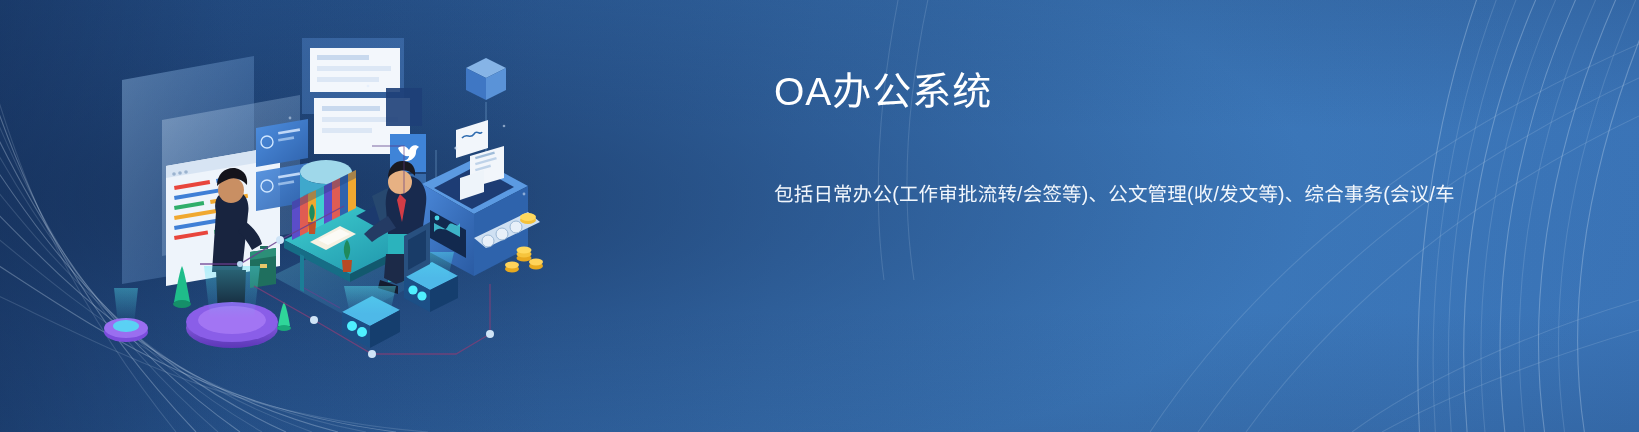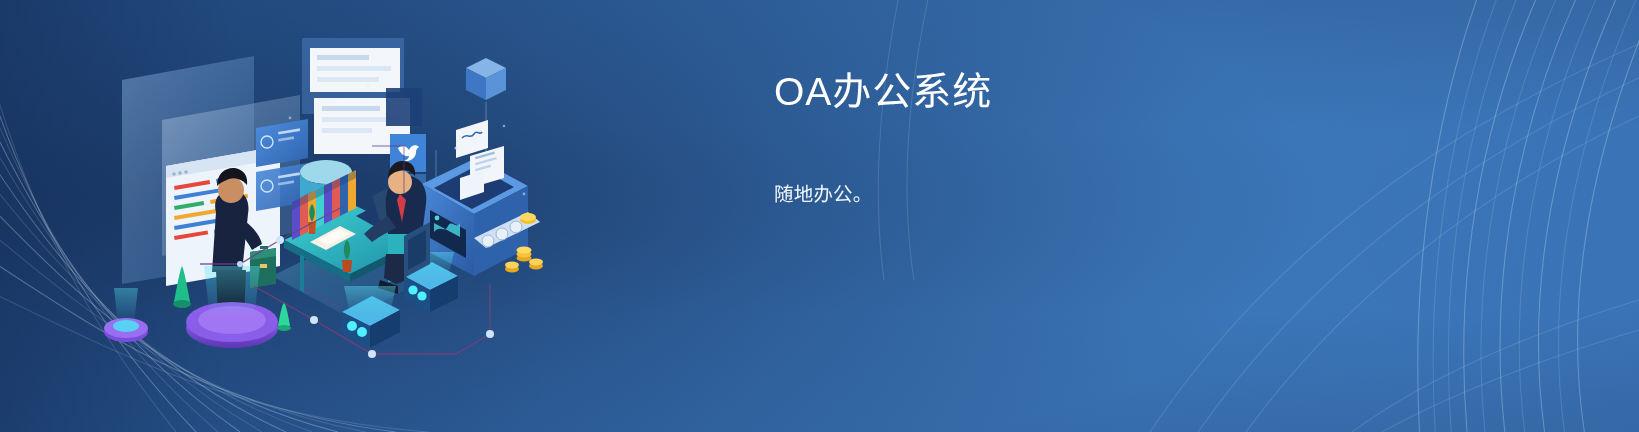--- a/index.html
+++ b/index.html
@@ -417,17 +417,17 @@
         <circle cx="264" cy="60" r="1.3" opacity="0.5"></circle>
         <circle cx="186" cy="92" r="1.4" opacity="0.5"></circle>
         <circle cx="420" cy="168" r="1.4" opacity="0.55"></circle>
       </g>
     </svg>
   </div>
 
   <div class="content">
     <h1 class="title">OA办公系统</h1>
     <p class="desc">
-      <span class="ln">随地办公。</span>
+      <span class="ln">包括日常办公(工作审批流转/会签等)、公文管理(收/发文等)、综合事务(会议/车</span>
     </p>
   </div>
 
 </div>
 
 </body></html>

